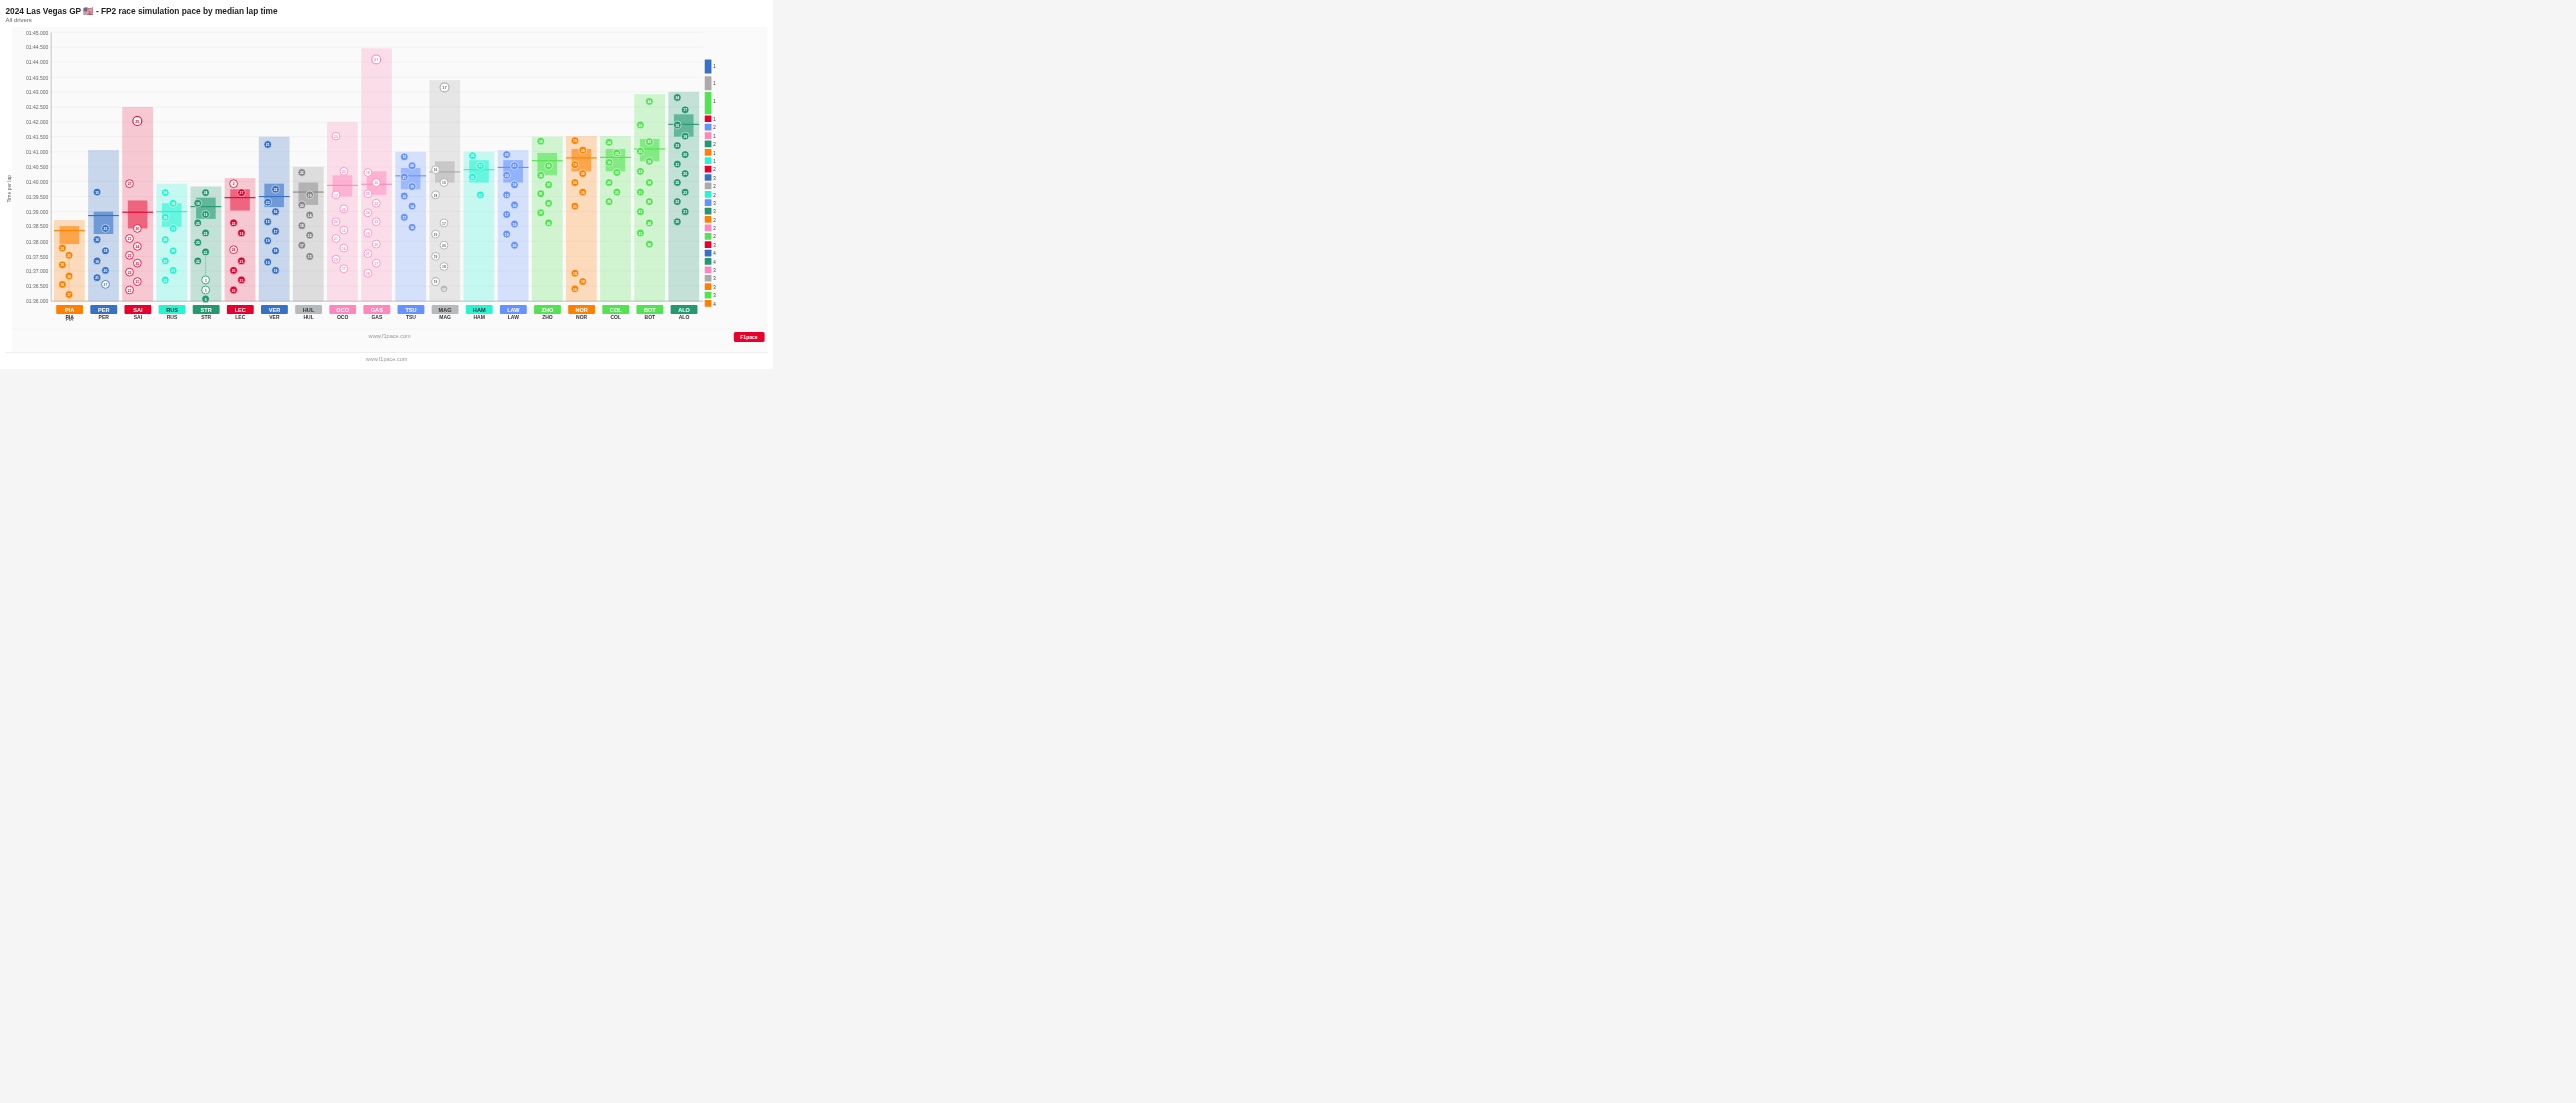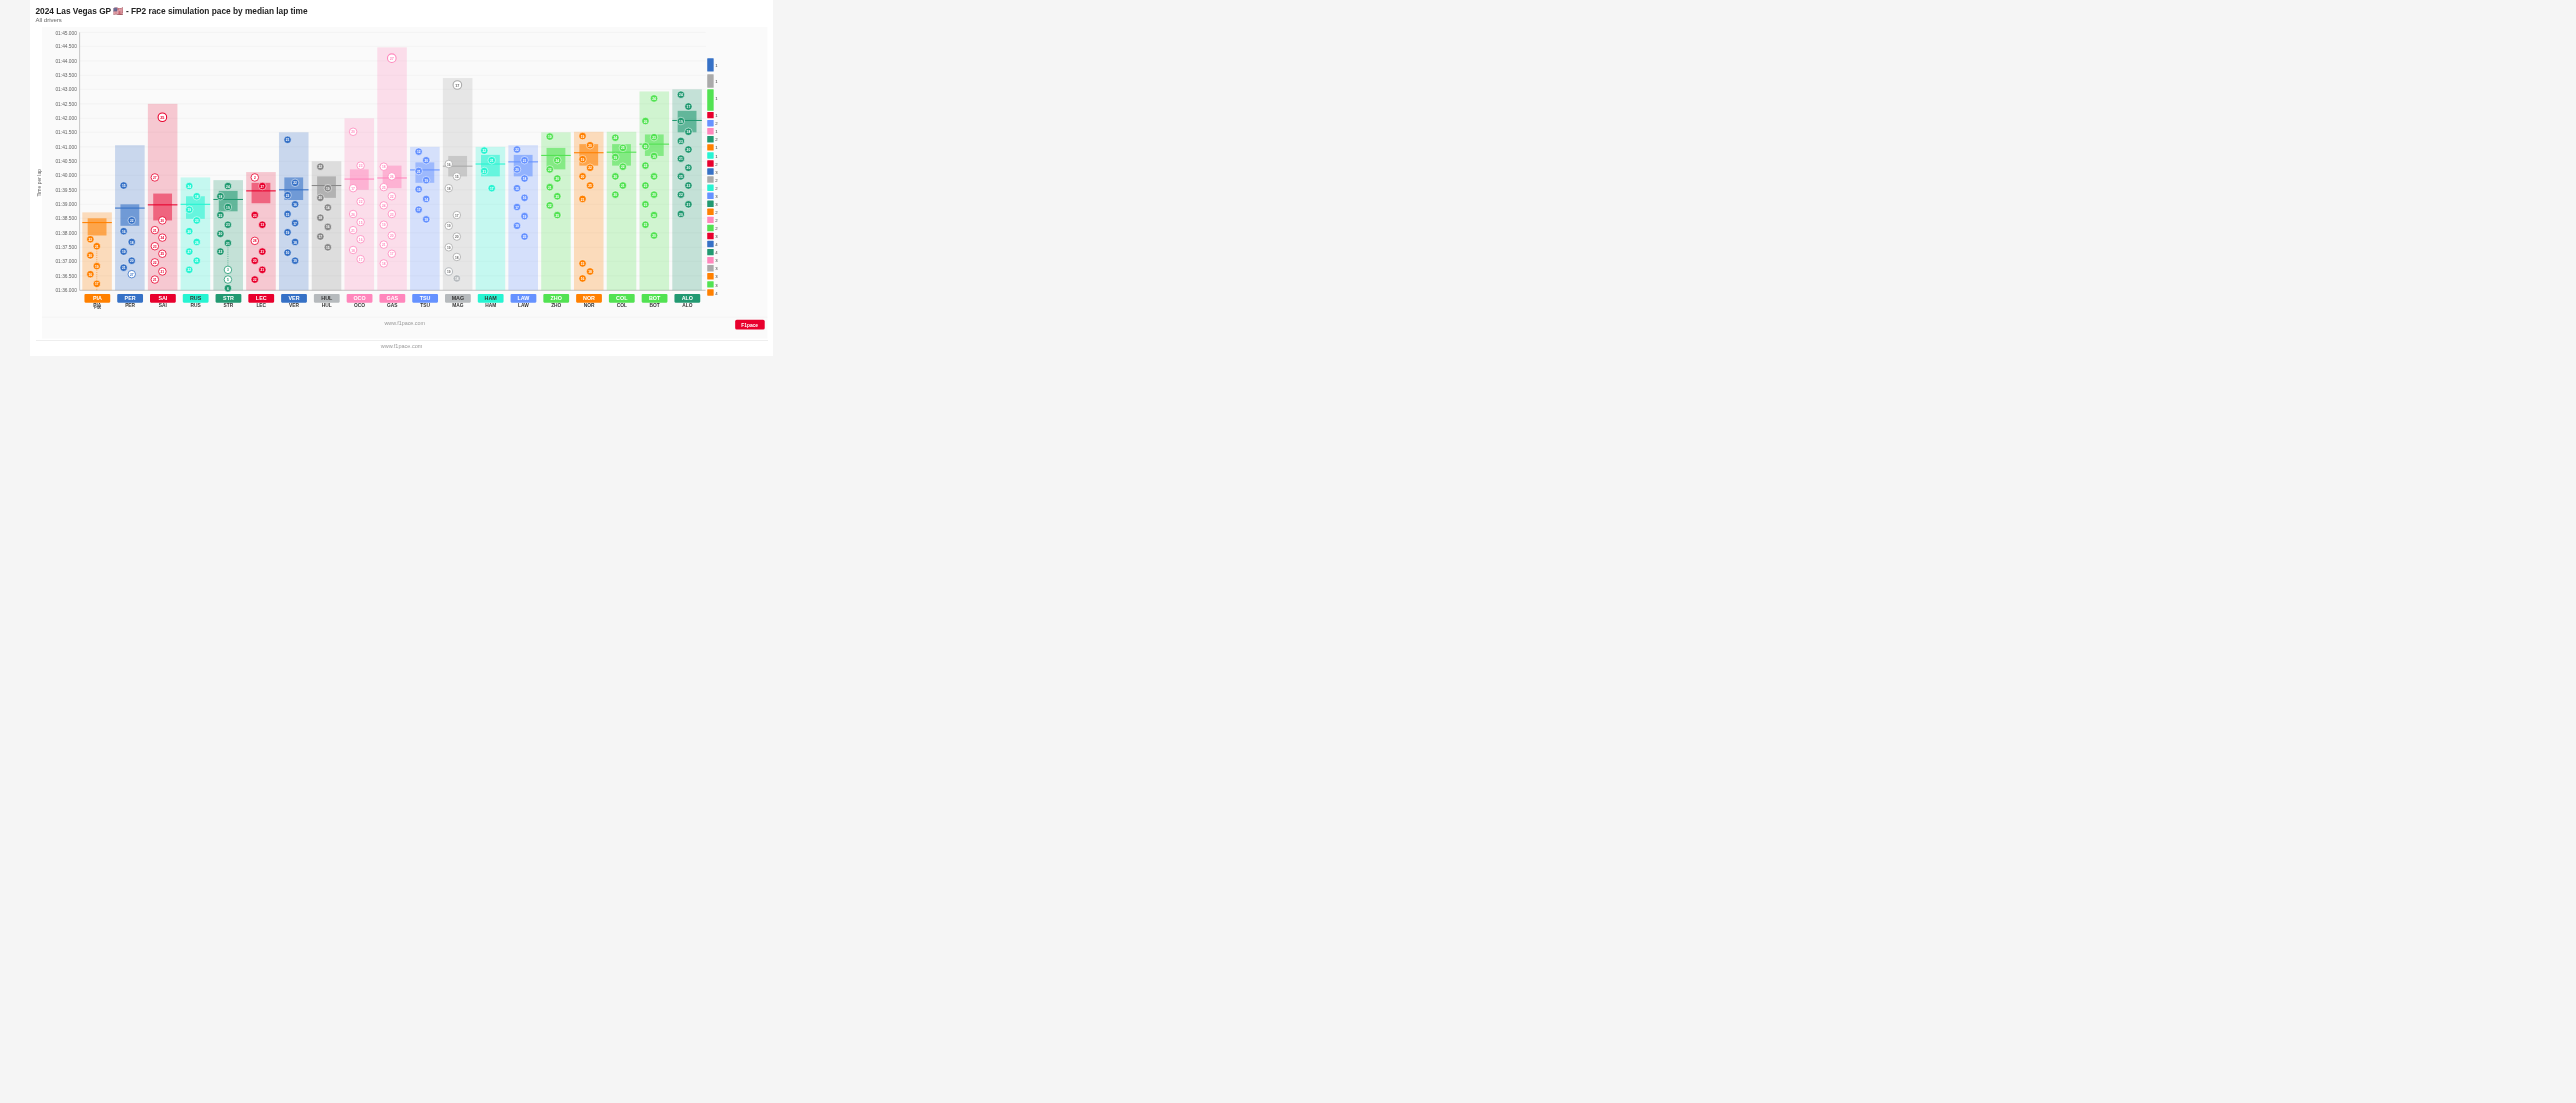--- a/index.html
+++ b/index.html
@@ -6,21 +6,20 @@
     body {
       background: #f5f5f5;
       font-family: Arial, sans-serif;
       width: 773px;
       min-height: 331px;
     }
     .chart-container {
       background: #fff;
       padding: 5.5px 5.5px 5.5px 5.5px;
       position: relative;
-      margin-left: 30px;
     }
     .chart-title {
       font-size: 8.3px;
       font-weight: bold;
       color: #222;
       margin-bottom: 1.1px;
     }
     .chart-subtitle {
       font-size: 6px;
       color: #666;

